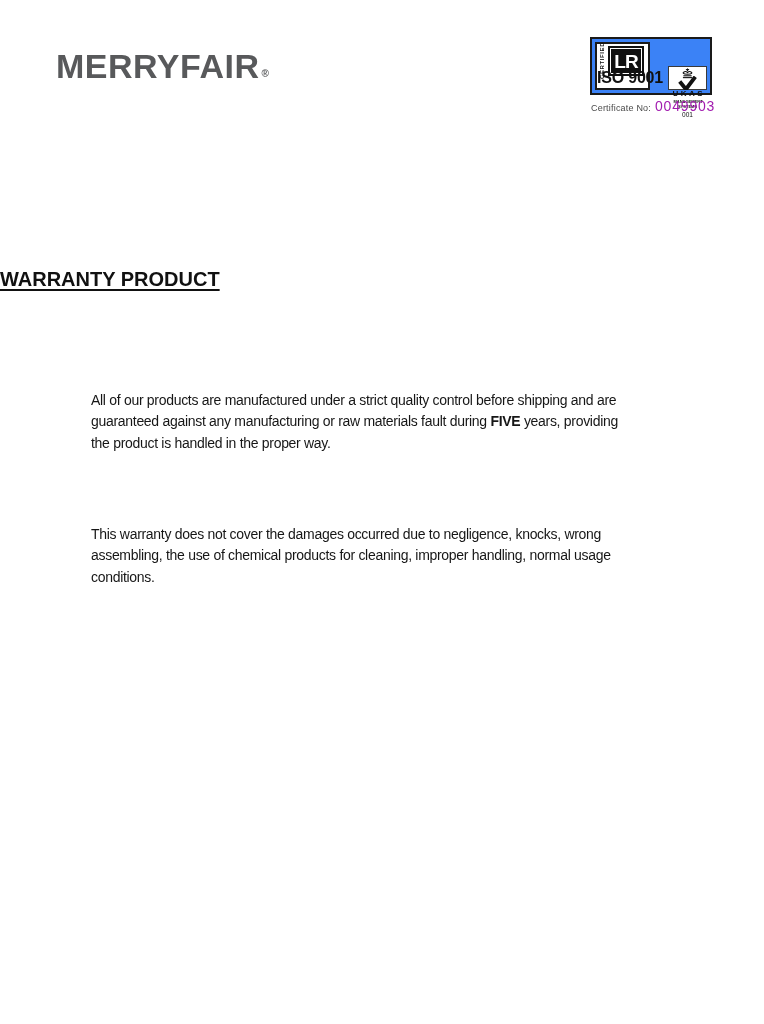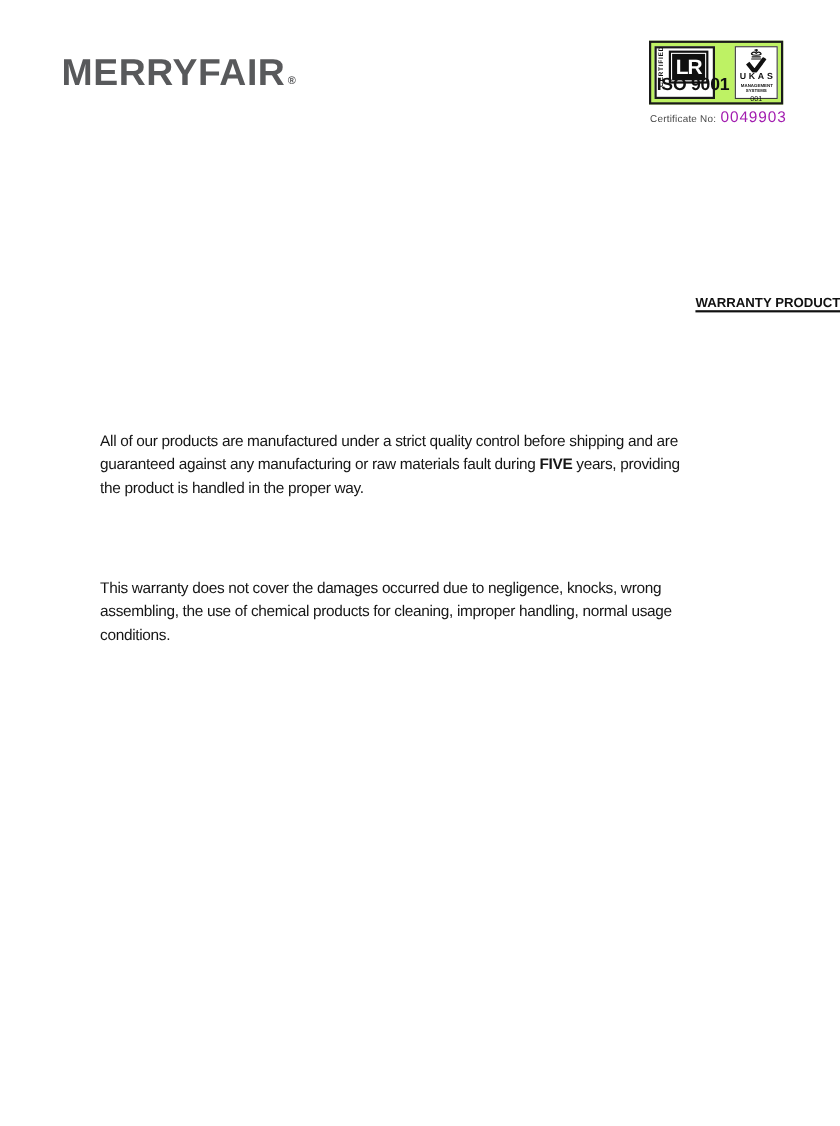--- a/index.html
+++ b/index.html
@@ -18,21 +18,21 @@
     font-weight:bold; font-size:34px; line-height:34px;
     letter-spacing:0.5px; white-space:nowrap;
   }
   .logo-reg { font-size:10px; font-weight:bold; margin-left:2px; vertical-align:1px; }
 
   
   .badge {
     position:absolute; left:590px; top:37px;
     width:122px; height:58px;
     border:2px solid #1a1a1a; box-sizing:border-box;
-    background:#bef264;
+    background:#3b82f6;
     display:flex; gap:18px; padding:3px;
   }
   .lr-square {
     position:relative; width:55px;
     border:2px solid #1a1a1a; box-sizing:border-box;
     background:#fff;
   }
   .certified {
     position:absolute; left:0px; top:1px; height:31px; width:10px;
     writing-mode:vertical-rl; transform:rotate(180deg);
@@ -52,21 +52,21 @@
   }
   .iso {
     position:absolute; bottom:1px; left:0; right:0;
     text-align:center; font-size:16px; font-weight:bold; color:#111;
     letter-spacing:-0.2px; white-space:nowrap;
   }
   .ukas-box {
     position:relative; flex:1;
     border:1px solid #3a3a3a; box-sizing:border-box;
     display:flex; flex-direction:column; align-items:center;
-    padding-top:1px; background:#fff;
+    padding-top:1px; background:#fff;margin-top:24px;
   }
   .crown svg, .check svg { display:block; }
   .check { margin-top:-3px; }
   .ukas-label {
     font-size:8px; font-weight:bold; color:#111;
     letter-spacing:2.5px; padding-left:2.5px; margin-top:-1px; white-space:nowrap;
   }
   .ukas-sub {
     font-size:4px; font-weight:bold; line-height:1.3; color:#111;
     text-align:center; width:28px; margin-top:1px;
@@ -76,21 +76,21 @@
   .cert-line {
     position:absolute; left:591px; top:98px;
     display:flex; align-items:baseline; white-space:nowrap;
   }
   .cert-prefix { font-size:9px; color:#4a4a4a; letter-spacing:0.2px; }
   .cert-number { font-size:14px; color:#a21caf; letter-spacing:0.8px; margin-left:4px; }
 
   
   .doc-title {
     position:absolute; left:0; right:0; top:268px;
-    text-align:right; font-size:12px; font-weight:bold; color:#111;
+    text-align:left; font-size:20px; font-weight:bold; color:#111;
   }
   .doc-title span {
     text-decoration:underline;
     text-underline-offset:3px;
     text-decoration-thickness:1.5px;
   }
   .para {
     position:absolute; left:91px; width:600px;
     font-size:14px; letter-spacing:-0.3px; line-height:21.4px;
     color:#161616;

